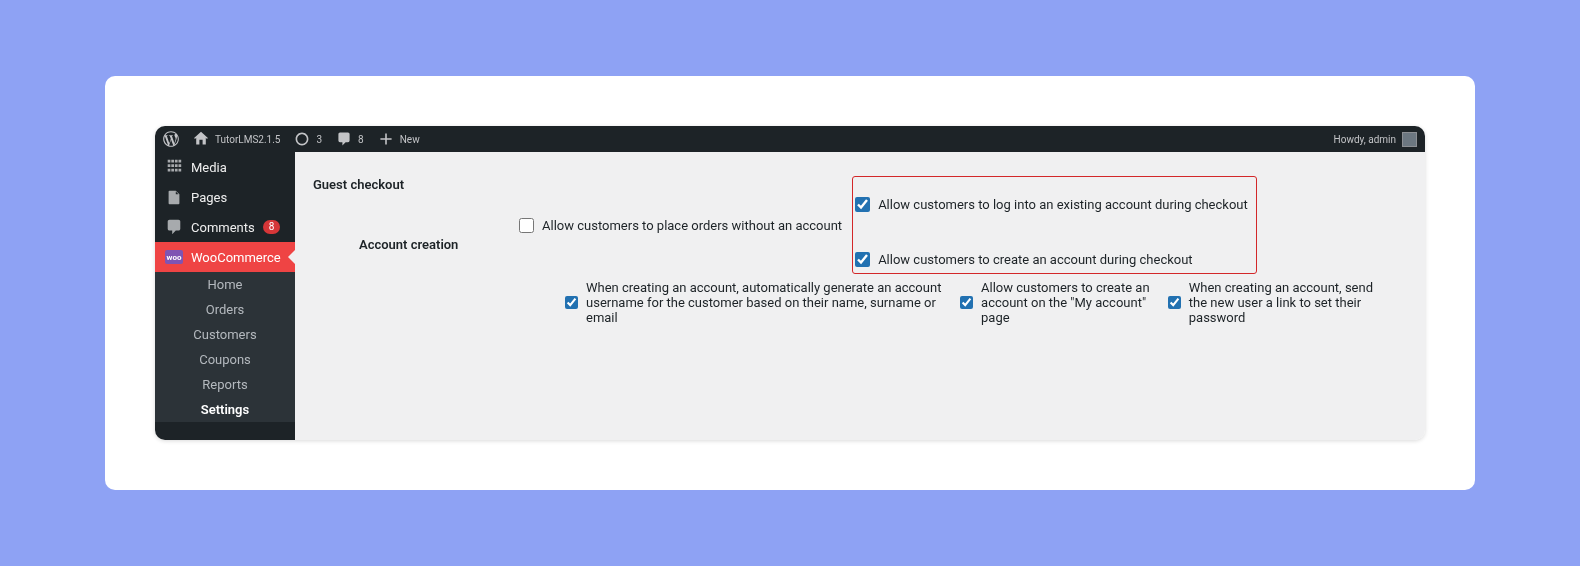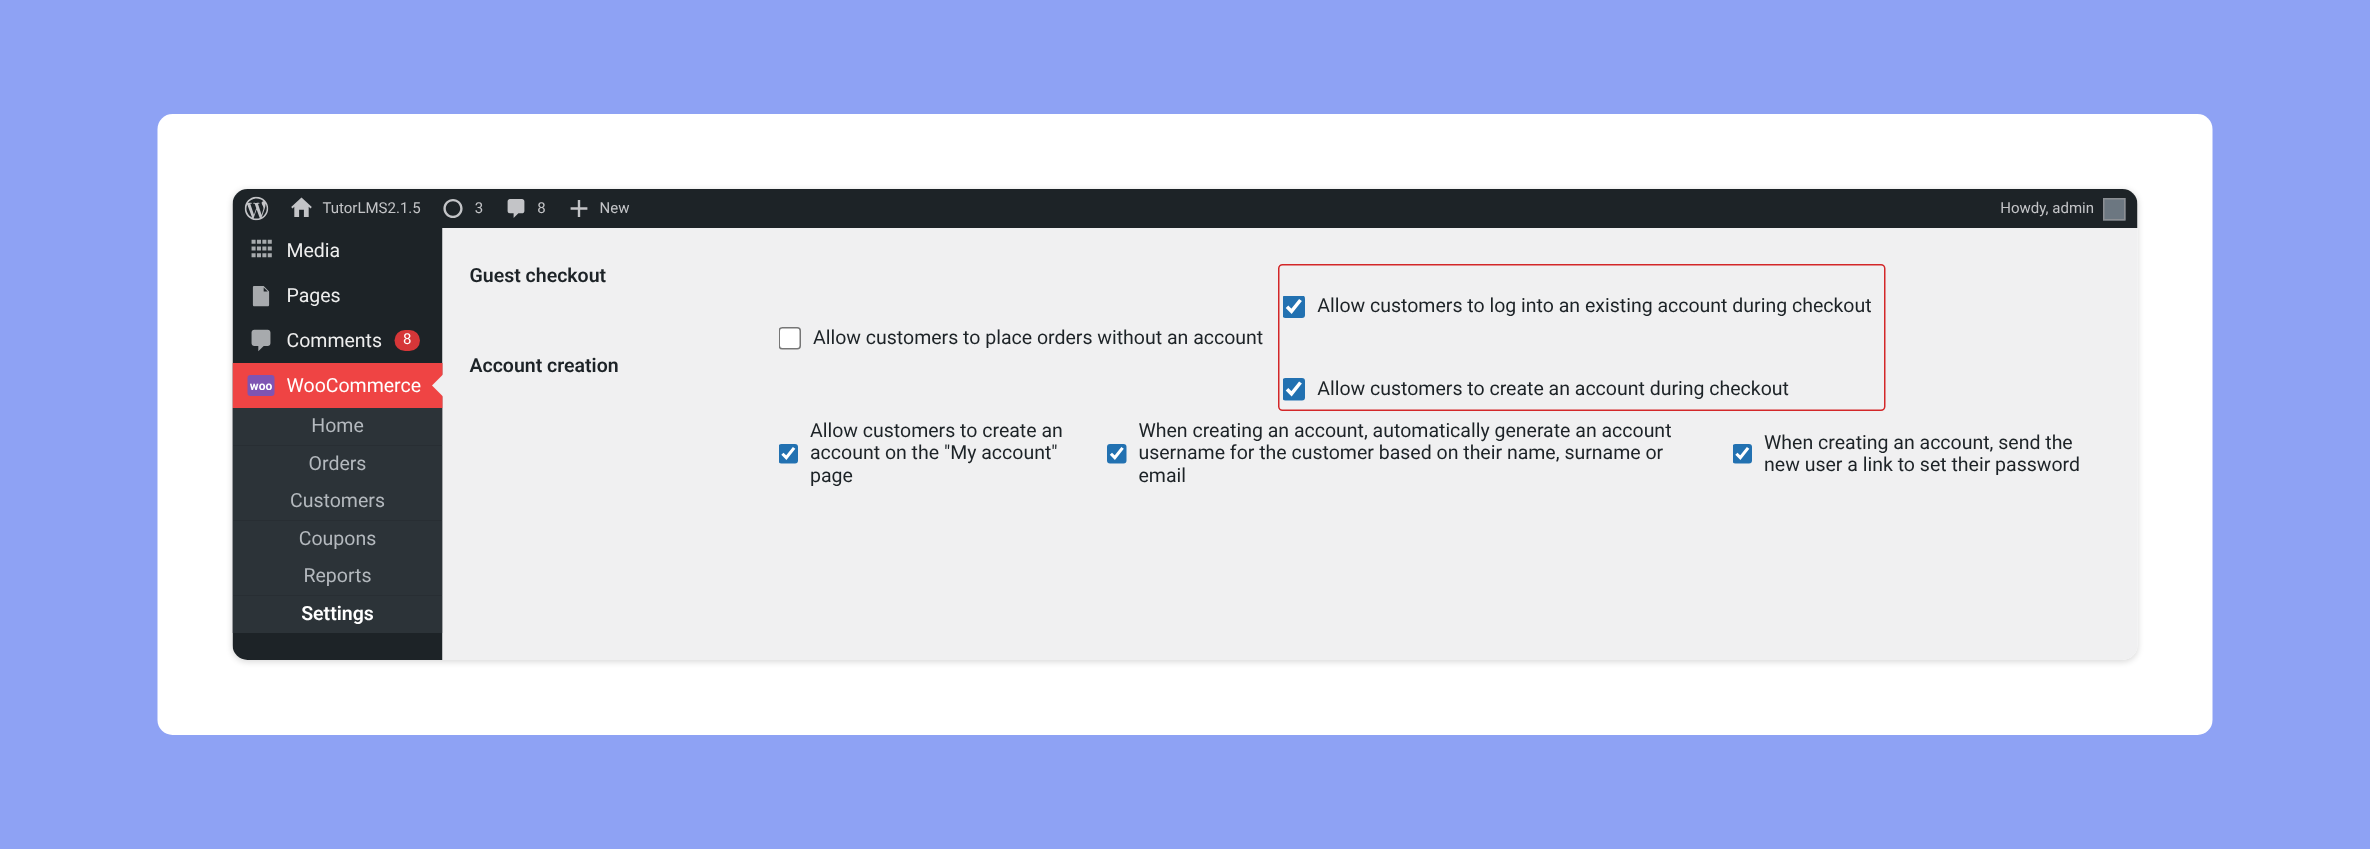--- a/index.html
+++ b/index.html
@@ -244,30 +244,30 @@
                   </label>
                   <label class="check-line">
                     <input type="checkbox" checked="" style="">
                     <span>Allow customers to create an account during checkout</span>
                   </label>
                 </div>
               </div>
             </div>
           </div>
 
-          <div class="form-row" style="margin-top:-48px;">
+          <div class="form-row" style="margin-top:-48px;margin-left:46px;">
             <div class="form-label">Account creation</div>
             <div class="form-fields" style="padding-top:44px;">
               <label class="check-line">
                 <input type="checkbox" checked="" style="">
+                <span>When creating an account, automatically generate an account username for the customer based on their name, surname or email</span>
+              </label>
+              <label class="check-line">
+                <input type="checkbox" checked="" style="">
                 <span>Allow customers to create an account on the "My account" page</span>
-              </label>
-              <label class="check-line">
-                <input type="checkbox" checked="" style="">
-                <span>When creating an account, automatically generate an account username for the customer based on their name, surname or email</span>
               </label>
               <label class="check-line">
                 <input type="checkbox" checked="" style="">
                 <span>When creating an account, send the new user a link to set their password</span>
               </label>
             </div>
           </div>
 
         </div>
       </div>

